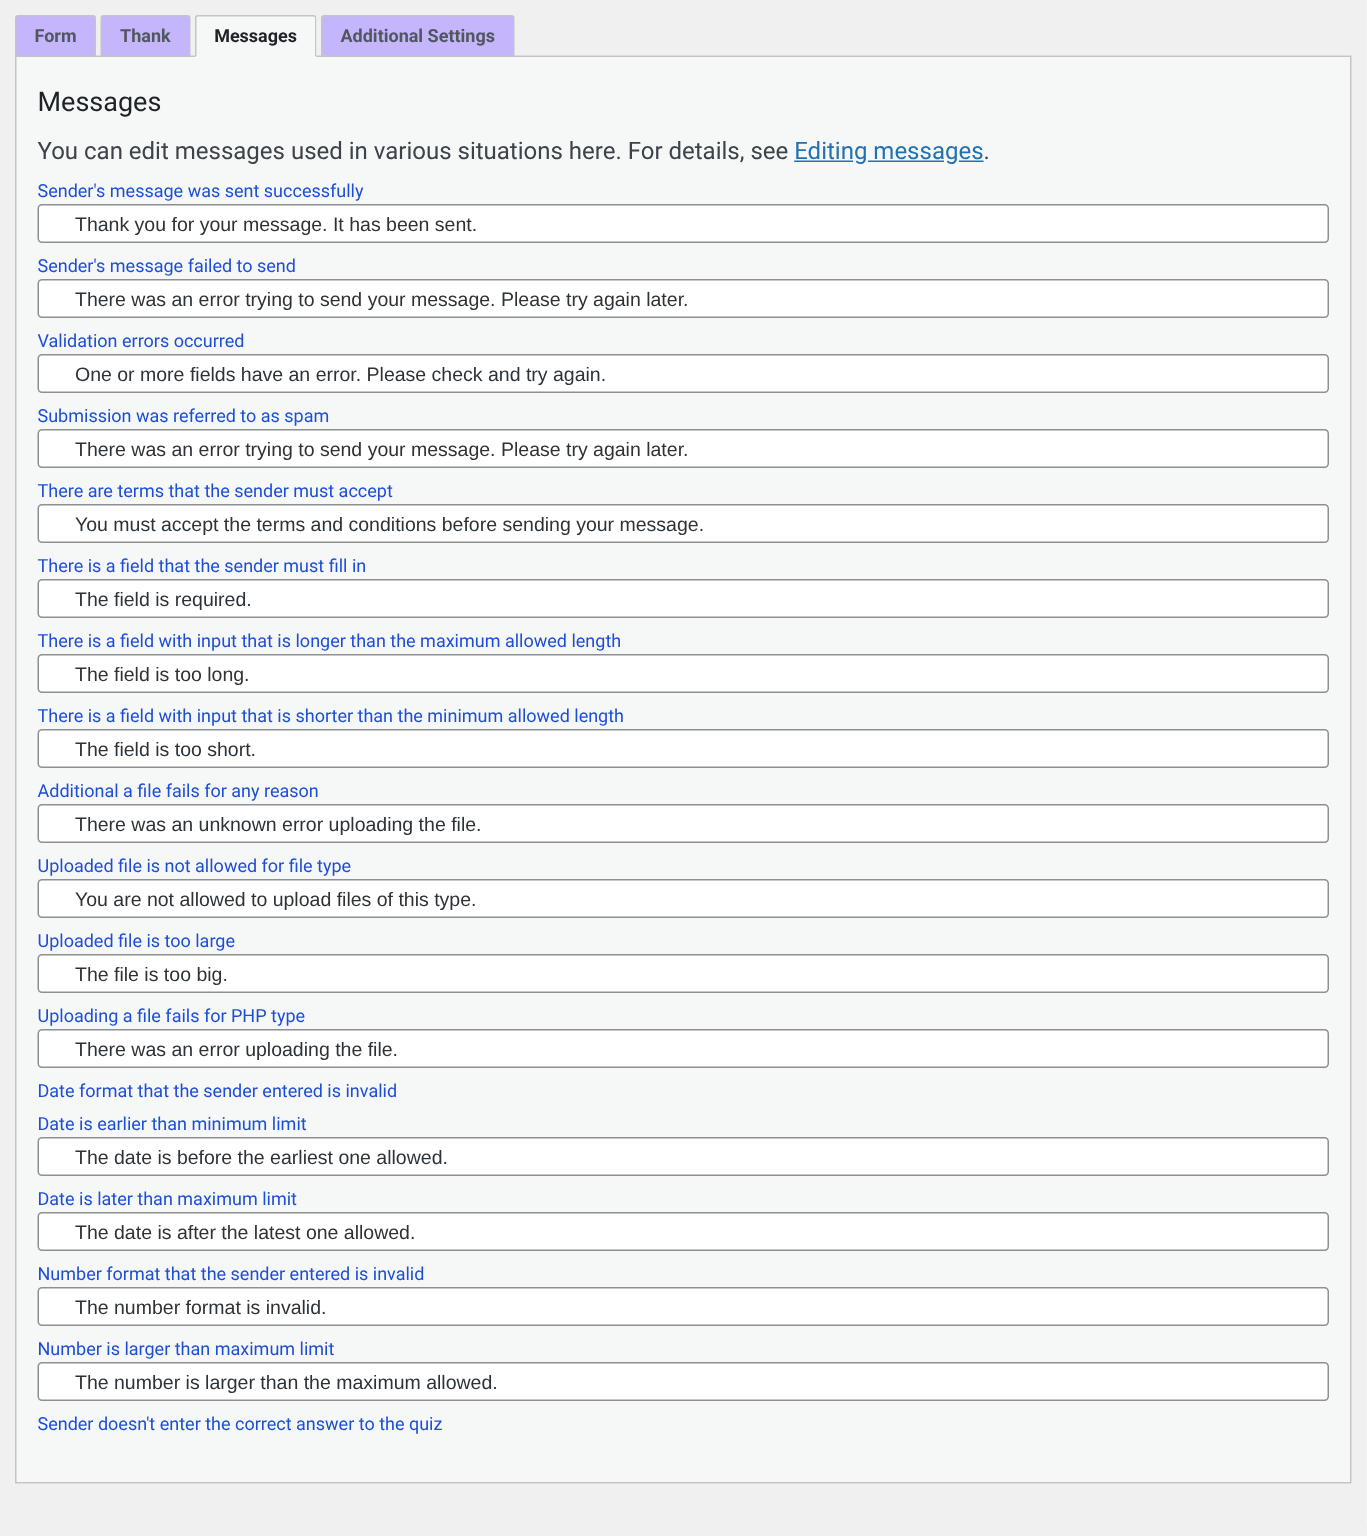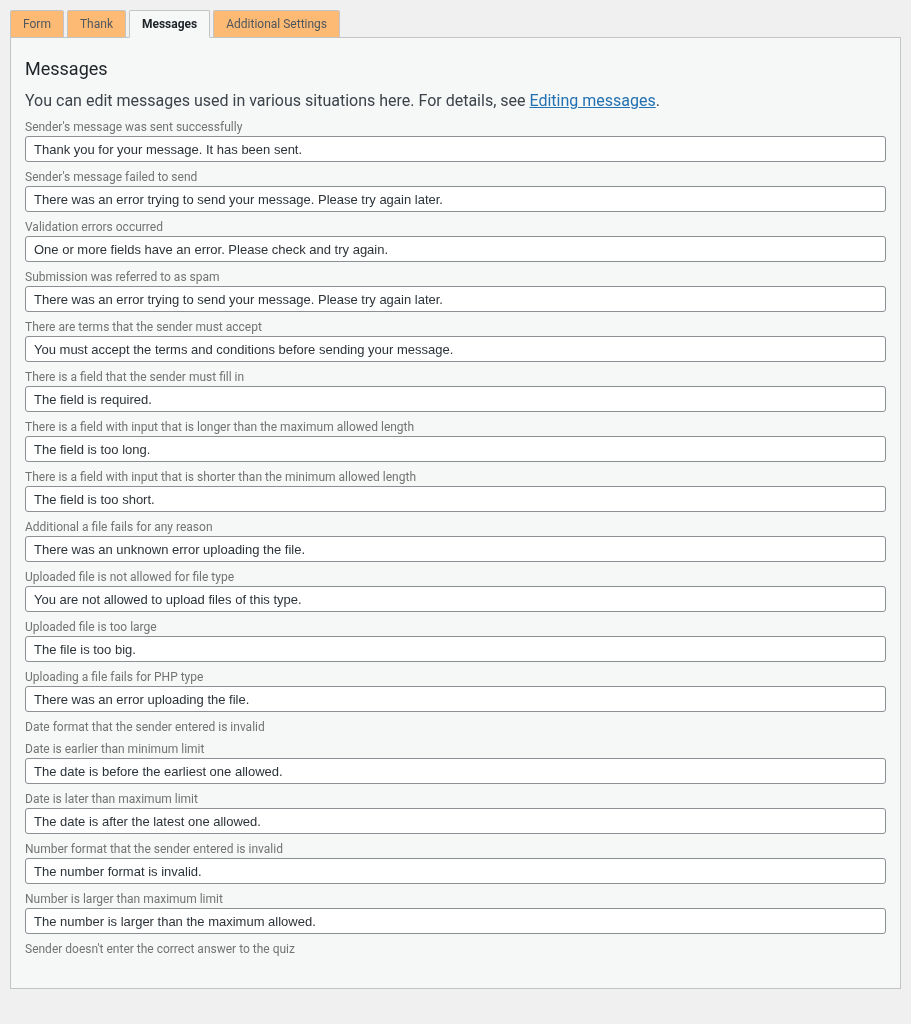--- a/index.html
+++ b/index.html
@@ -14,28 +14,29 @@
       color: #3c434a;
       padding: 10px;
     }
     .tabs {
       display: flex;
       position: relative;
       z-index: 2;
     }
     .tab {
       padding: 6px 12px;
-      background: #fdba74;
+      background: #c4b5fd;
       border: 1px solid #c3c4c7;
       margin-right: 3px;
       color: #50575e;
       cursor: pointer;
       font-size: 12px;
       border-top-left-radius: 2px;
       border-top-right-radius: 2px;
+      font-weight: bold;
     }
     .tab.active {
       background: #f6f7f7;
       border-bottom-color: #f6f7f7;
       font-weight: bold;
       color: #1d2327;
     }
     .panel {
       border: 1px solid #c3c4c7;
       background: #f6f7f7;
@@ -58,26 +59,26 @@
     .panel-desc a {
       color: #2271b1;
       text-decoration: underline;
     }
     .field-group {
       margin-bottom: 8px;
     }
     .field-label {
       display: block;
       font-size: 12px;
-      color: #737373;
+      color: #1d4ed8;
       margin-bottom: 2px;
     }
     .field-input {
       width: 100%;
-      padding: 3px 8px;
+      padding: 3px 24px;
       font-size: 13px;
       border: 1px solid #8c8f94;
       border-radius: 3px;
       background: #fff;
       color: #2c3338;
       line-height: 1.6;
       height: 26px;
     }
   </style>
 </head>

